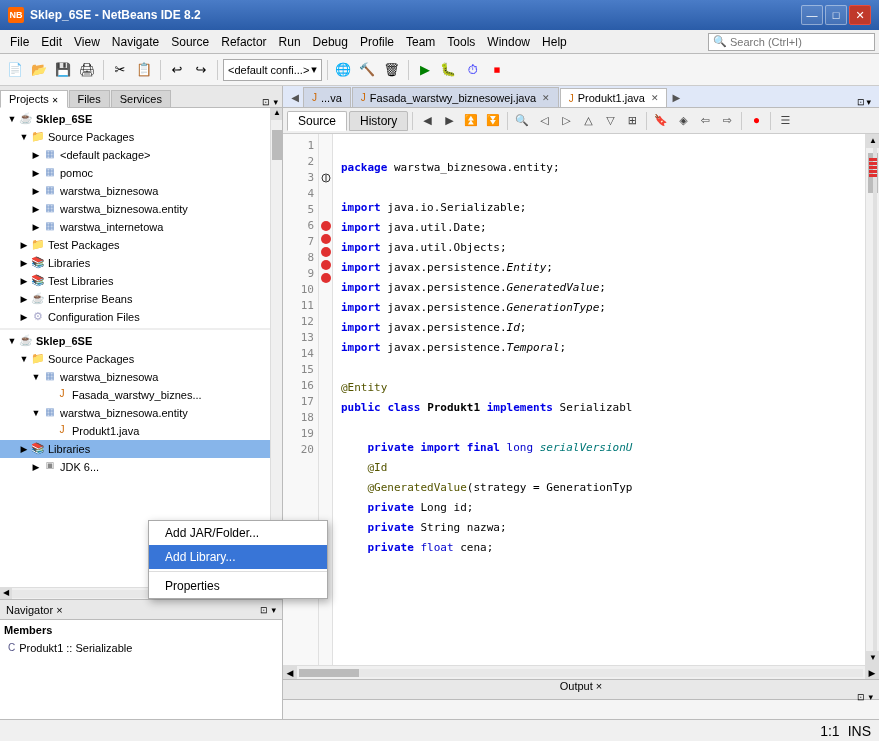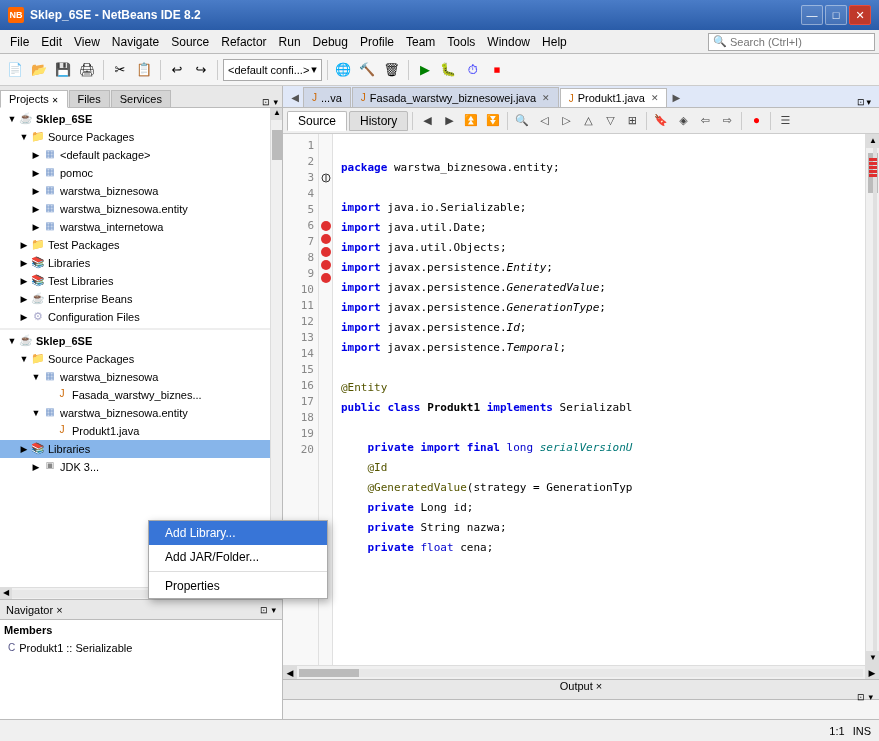--- a/index.html
+++ b/index.html
@@ -199,21 +199,21 @@
     .hscroll-thumb { width: 60px; height: 8px; background: #bbb; }
 
     
     #status-bar {
       height: 22px;
       background: #f0f0f0;
       border-top: 1px solid #bbb;
       display: flex;
       align-items: center;
       padding: 0 8px;
-      font-size: 11px;
+      font-size: 14px;
       gap: 8px;
     }
     #status-bar .status-right { margin-left: auto; display: flex; gap: 8px; }
 
     
     #output-panel {
       height: 40px;
       background: #f5f5f5;
       border-top: 1px solid #bbb;
       display: flex;
@@ -462,21 +462,21 @@
           <span class="tree-indent" style="width:16px;"></span>
           <span class="tree-arrow">▶</span>
           <span class="tree-icon folder-icon">📚</span>
           <span>Libraries</span>
         </div>
 
         <div class="tree-item">
           <span class="tree-indent" style="width:28px;"></span>
           <span class="tree-arrow">▶</span>
           <span class="tree-icon" style="color:#888;font-size:9px;">▣</span>
-          <span>JDK 3...</span>
+          <span>JDK 6...</span>
         </div>
 
       </div>
 
       <div style="width:12px;background:#f0f0f0;border-left:1px solid #ddd;display:flex;flex-direction:column;">
         <div style="width:12px;height:12px;background:#ddd;text-align:center;font-size:8px;cursor:pointer;">▲</div>
         <div style="flex:1;position:relative;">
           <div style="width:10px;height:30px;background:#bbb;margin:0 auto;margin-top:10px;"></div>
         </div>
         <div style="width:12px;height:12px;background:#ddd;text-align:center;font-size:8px;cursor:pointer;">▼</div>
@@ -673,17 +673,17 @@
 
 <div id="status-bar">
   <span></span>
   <div class="status-right">
     <span>1:1</span>
     <span>INS</span>
   </div>
 </div>
 
 <div id="context-menu">
+  <div class="ctx-item">Add JAR/Folder...</div>
   <div class="ctx-item highlighted">Add Library...</div>
-  <div class="ctx-item">Add JAR/Folder...</div>
   <div class="ctx-separator"></div>
   <div class="ctx-item">Properties</div>
 </div>
 
 </body></html>

